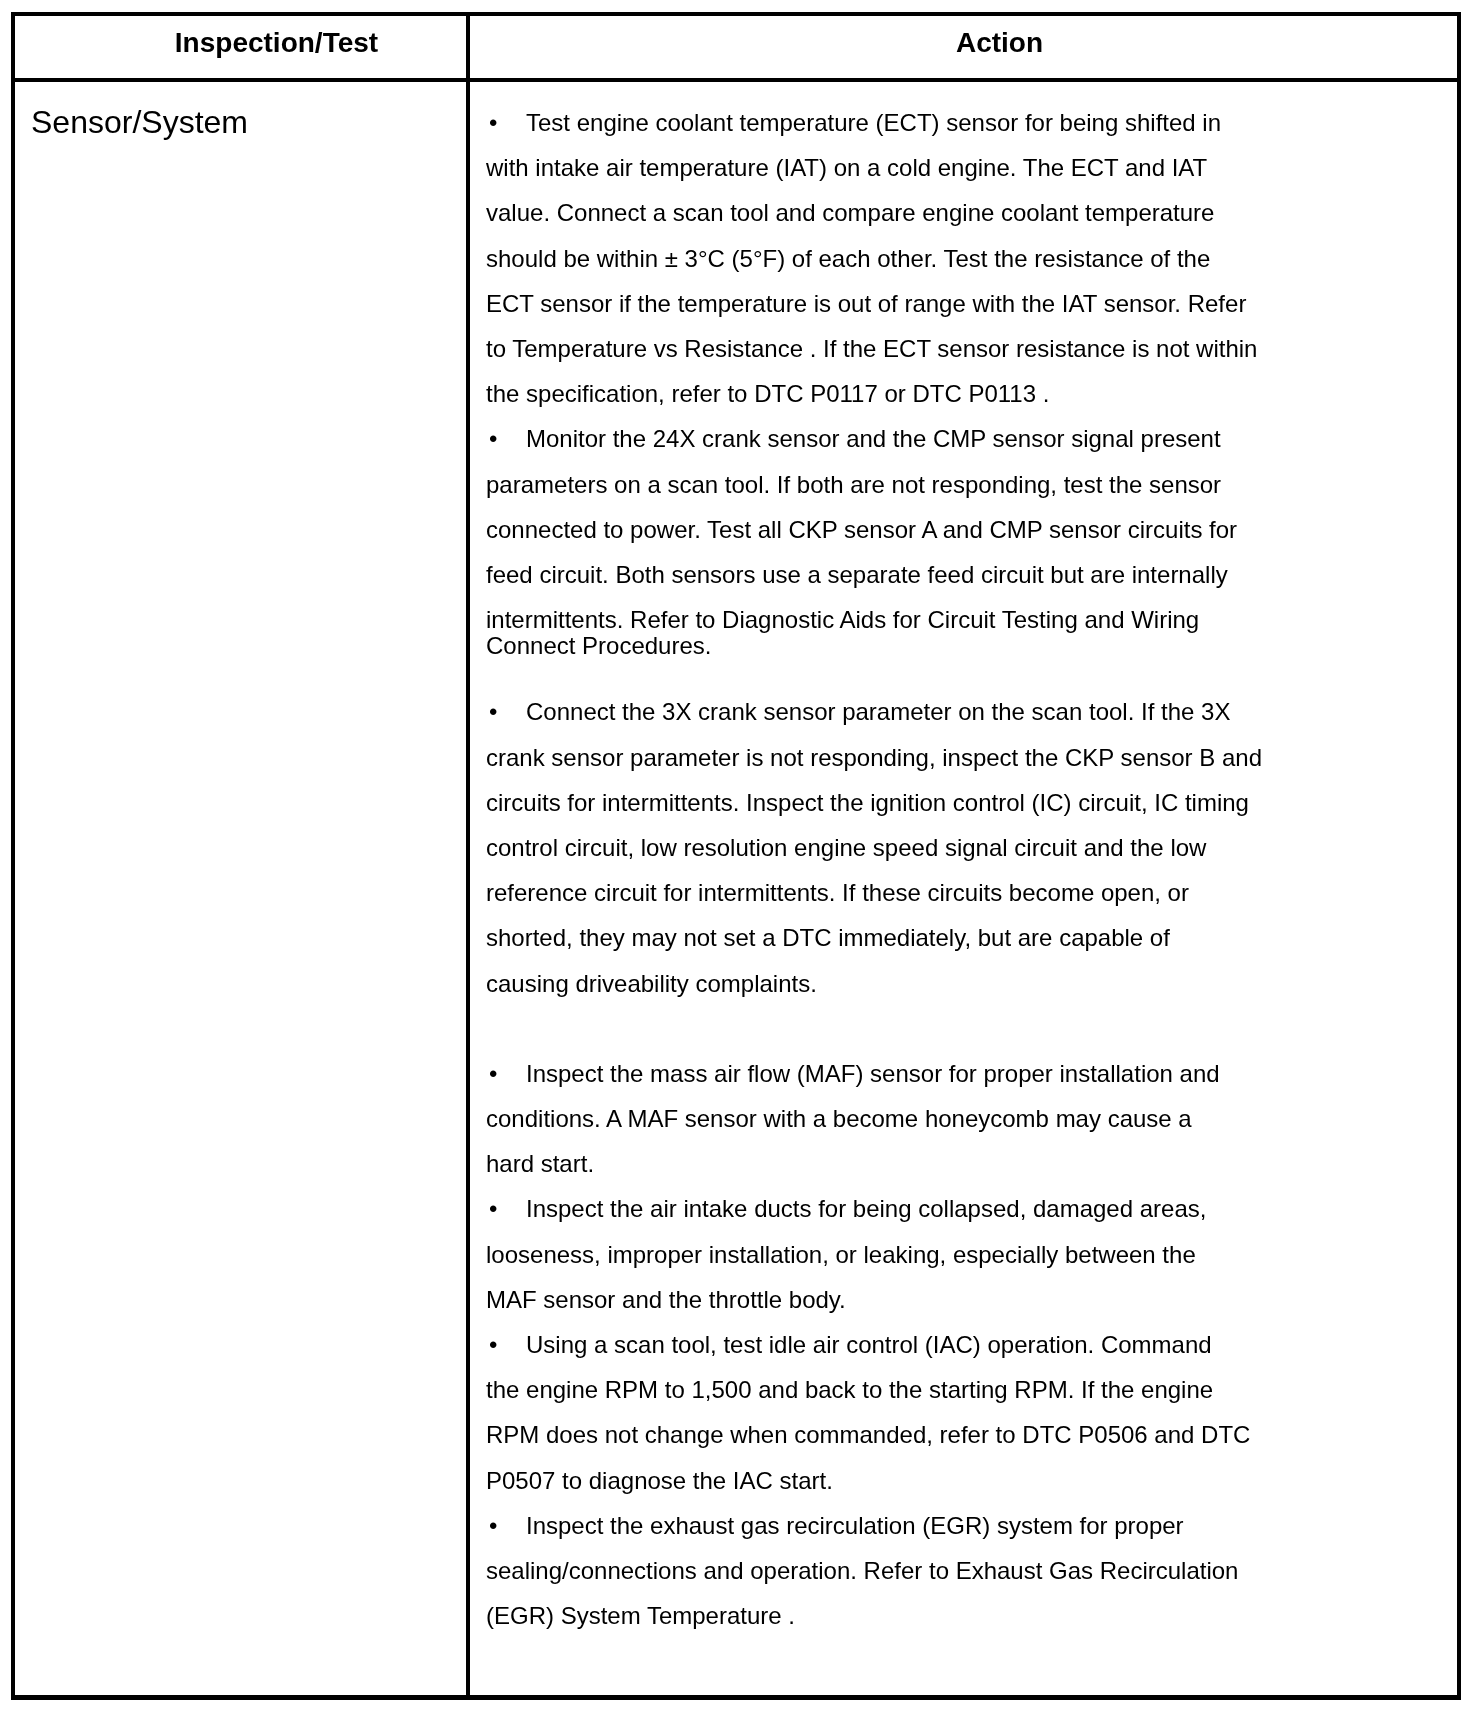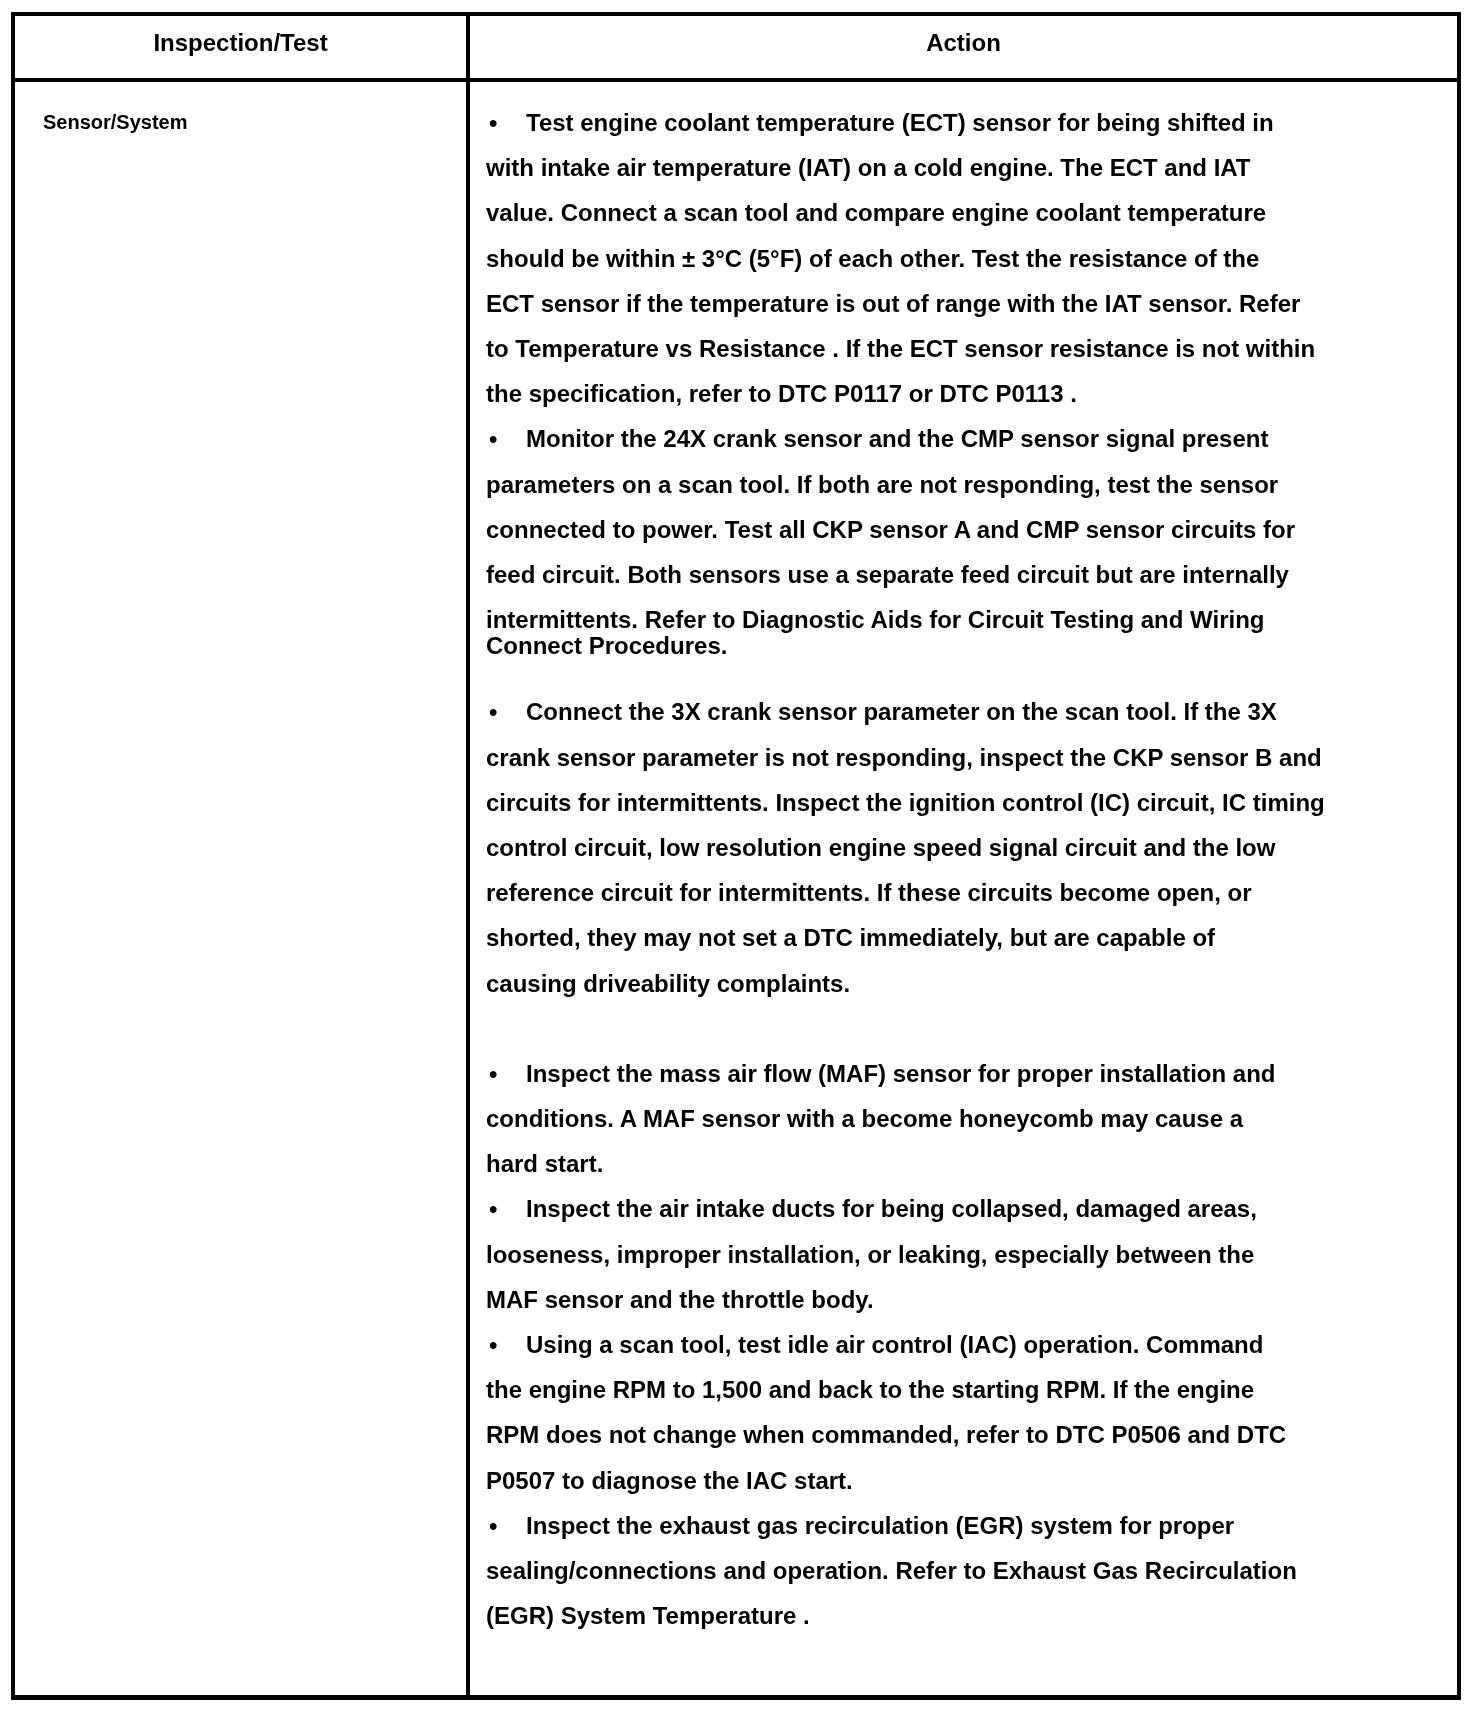--- a/index.html
+++ b/index.html
@@ -45,42 +45,41 @@
       background: #000;
     }
     .header-cell {
       position: absolute;
       top: 0;
       height: 54px;
       display: flex;
       align-items: center;
       justify-content: center;
       font-weight: bold;
-      font-size: 24px;
+      font-size: 28px;
       letter-spacing: 0;
+      margin-left: 36px;
     }
     .header-cell.col1 { left: 0; width: 451px; }
     .header-cell.col2 { left: 455px; width: 987px; }
 
     .body-cell-left {
       position: absolute;
-      left: 28px;
+      left: 16px;
       top: 84px;
-      font-size: 20px;
+      font-size: 32px;
       line-height: 45px;
-      font-weight: bold;
     }
     .body-cell-right {
       position: absolute;
       left: 471px;
       top: 84px;
       width: 920px;
       font-size: 24px;
       line-height: 45.2px;
-      font-weight: bold;
     }
     .bullet-block {
       margin: 0;
       padding: 0;
     }
     .bullet {
       display: inline-block;
       width: 40px;
       text-align: left;
       padding-left: 3px;

